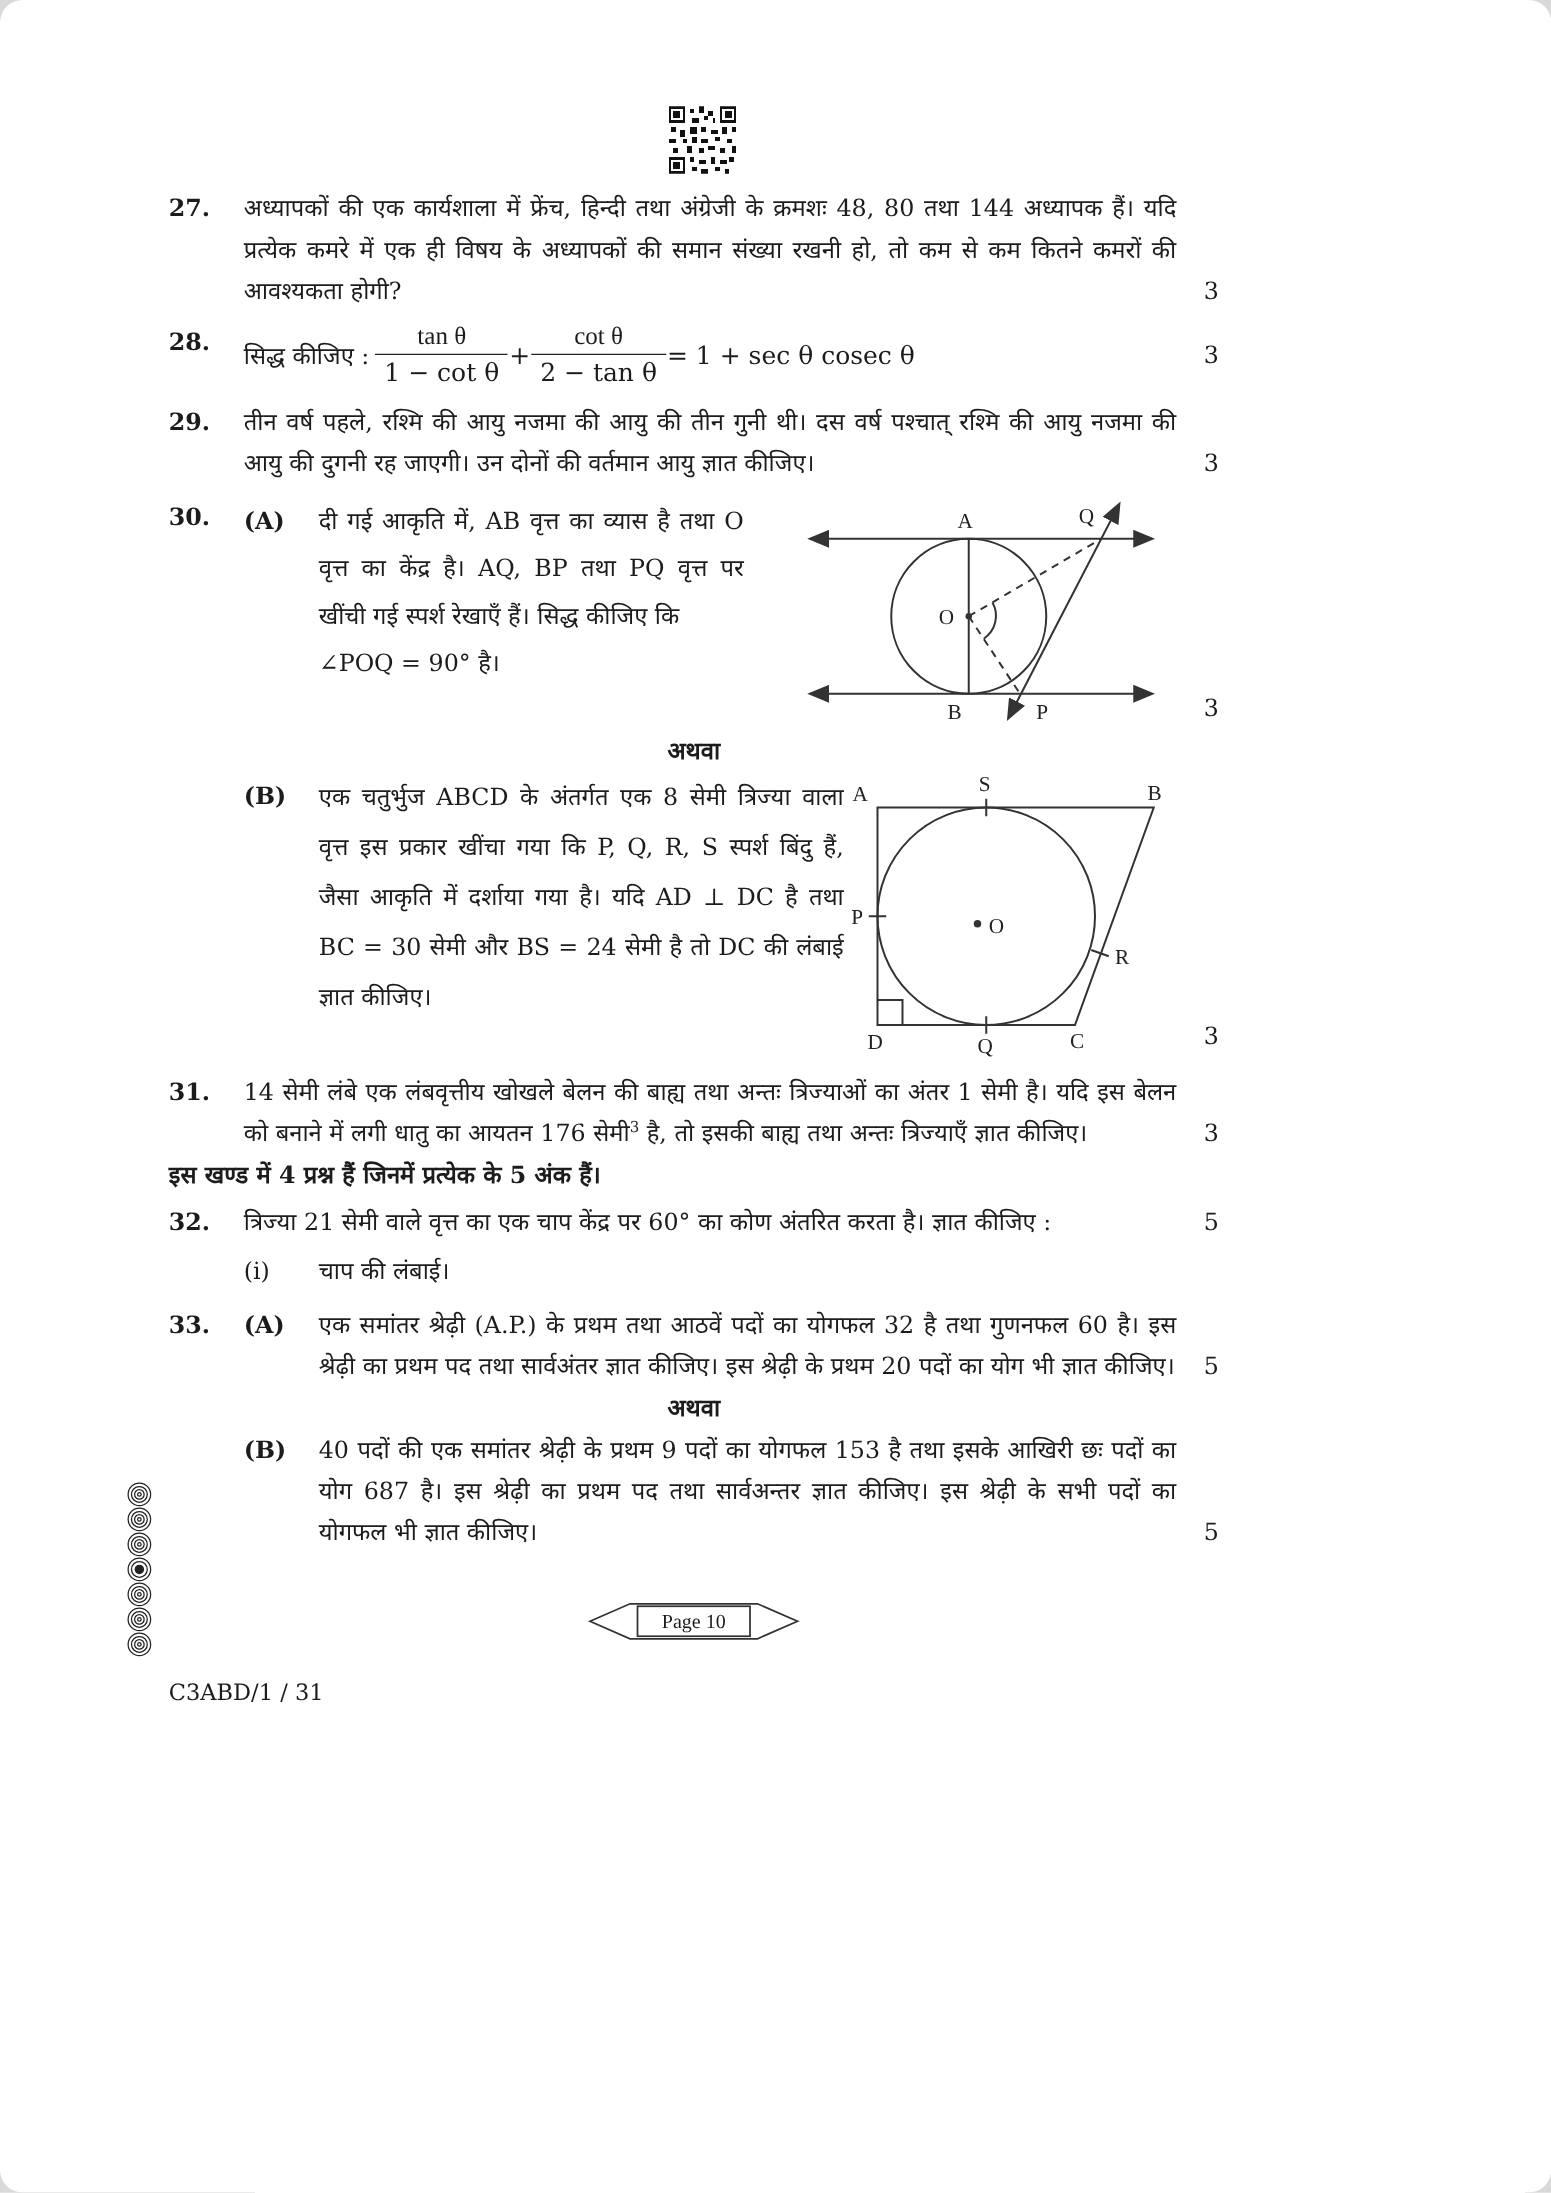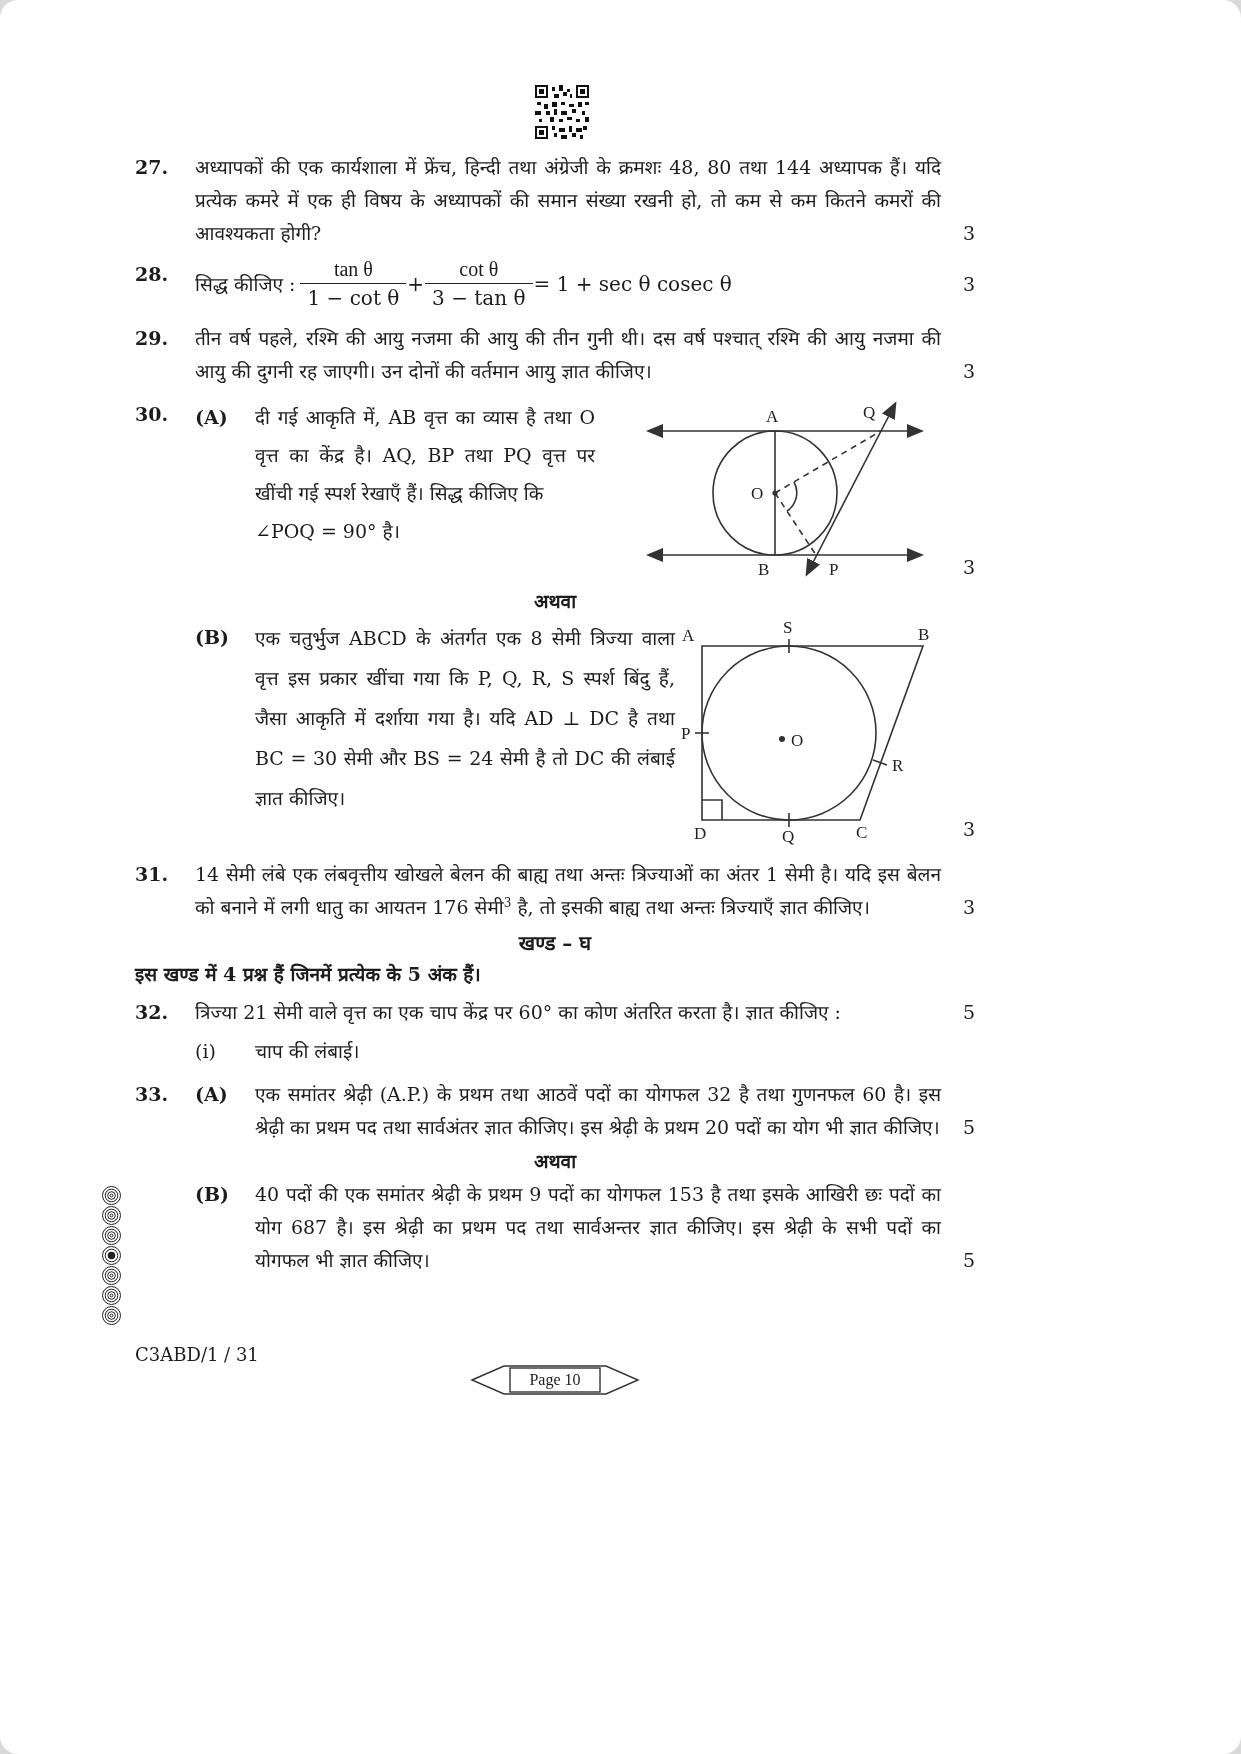--- a/index.html
+++ b/index.html
@@ -33,21 +33,21 @@
   
   .q30text{flex:none;width:340px;font-size:19px;line-height:38px;text-align:justify;}
   .q30textB{flex:none;width:420px;font-size:19px;line-height:40px;text-align:justify;}
   .figbox{flex:1;display:flex;justify-content:flex-end;align-items:flex-start;padding-right:6px;}
   .orline{text-align:center;font-weight:bold;font-size:19px;line-height:26px;margin:4px 0;}
   .sec-head{text-align:center;font-weight:bold;font-size:20px;line-height:30px;margin-top:4px;}
   .sec-note{font-weight:bold;font-size:19px;line-height:32px;}
   .sup{vertical-align:super;font-size:12px;line-height:0;}
   
   .footer-code{position:absolute;left:135px;top:1344px;font-size:18px;}
-  .footer-shape{position:absolute;left:470px;top:1362px;}
+  .footer-shape{position:absolute;left:470px;top:1279px;}
   
   .spirals{position:absolute;left:101px;top:1185px;width:22px;}
   .spirals svg{display:block;margin:0 0 -1px 0;}
   svg text{font-family:"Liberation Serif","DejaVu Serif",serif;}
 </style>
 </head>
 <body>
 
 <div class="page">
   <div class="content">
@@ -113,21 +113,21 @@
       <div class="qnum">28.</div>
       <div class="qbody formula">
         <span class="hin">सिद्ध कीजिए :</span>
         <span class="frac">
           <span class="fnum">tan θ</span>
           <span class="fden">1 − cot θ</span>
         </span>
         <span>+</span>
         <span class="frac">
           <span class="fnum">cot θ</span>
-          <span class="fden">3 − tan θ</span>
+          <span class="fden">2 − tan θ</span>
         </span>
         <span>= 1 + sec θ cosec θ</span>
       </div>
       <div class="qmark center">3</div>
     </div>
 
     <div class="q mt12">
       <div class="qnum">29.</div>
       <div class="qbody">तीन वर्ष पहले, रश्मि की आयु नजमा की आयु की तीन गुनी थी। दस वर्ष पश्चात् रश्मि की आयु नजमा की आयु की दुगनी रह जाएगी। उन दोनों की वर्तमान आयु ज्ञात कीजिए।</div>
       <div class="qmark">3</div>
@@ -201,21 +201,20 @@
     </div>
 
     <div class="q mt12">
       <div class="qnum">31.</div>
       <div class="qbody">
         <span>14 सेमी लंबे एक लंबवृत्तीय खोखले बेलन की बाह्य तथा अन्तः त्रिज्याओं का अंतर 1 सेमी है। यदि इस बेलन को बनाने में लगी धातु का आयतन 176 सेमी</span><span class="sup">3</span><span> है, तो इसकी बाह्य तथा अन्तः त्रिज्याएँ ज्ञात कीजिए।</span>
       </div>
       <div class="qmark">3</div>
     </div>
 
-    <div class="sec-head">खण्ड – घ</div>
     <div class="sec-note">इस खण्ड में 4 प्रश्न हैं जिनमें प्रत्येक के 5 अंक हैं।</div>
 
     <div class="q mt6">
       <div class="qnum">32.</div>
       <div class="qbody">त्रिज्या 21 सेमी वाले वृत्त का एक चाप केंद्र पर 60° का कोण अंतरित करता है। ज्ञात कीजिए :</div>
       <div class="qmark">5</div>
     </div>
     <div class="q mt6">
       <div class="qnum"></div>
       <div class="qsub isub">(i)</div>

